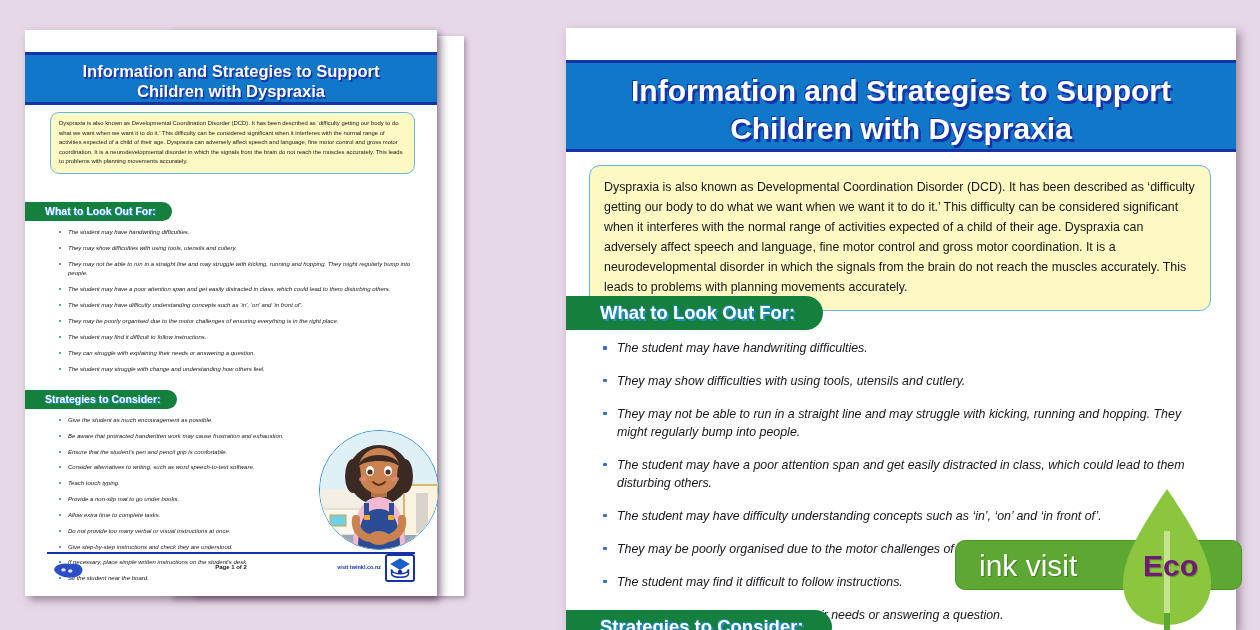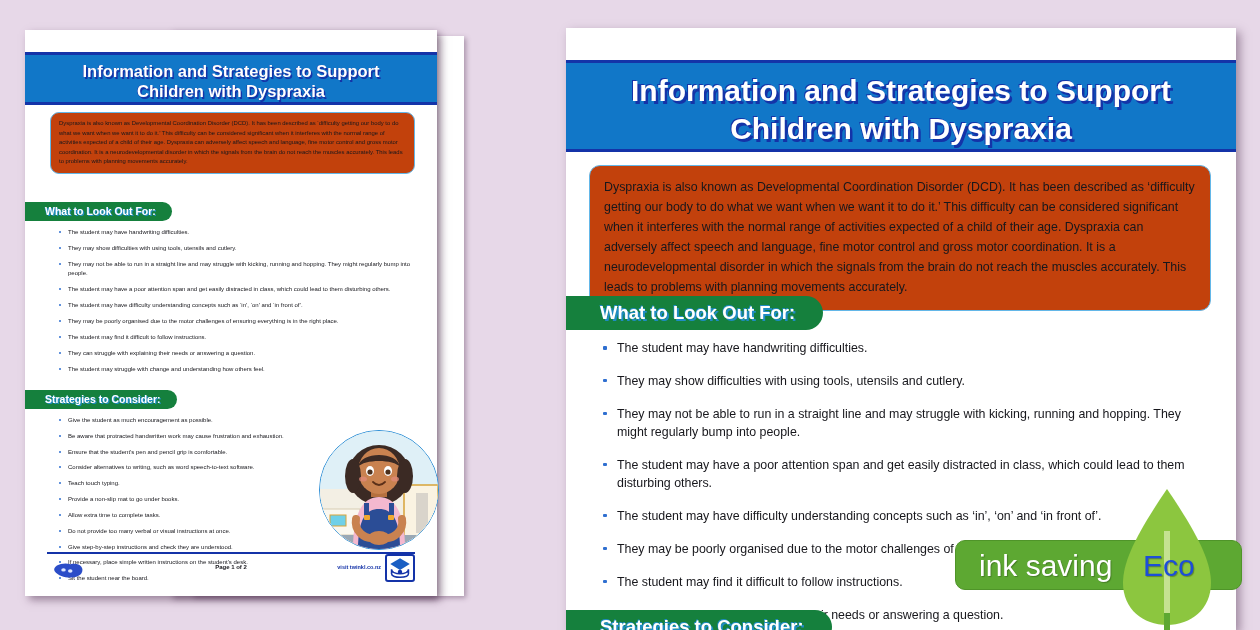--- a/index.html
+++ b/index.html
@@ -54,31 +54,31 @@
   .doc-topstrip{background:#fff;}
   .doc-banner{
     background:#1177c8;
     border-top:3px solid #1433a8;
     border-bottom:3px solid #1433a8;
     color:#ffffff;text-align:center;font-weight:bold;
     text-shadow:1.5px 1.5px 0 #1433a8, -0.5px -0.5px 0 #1433a8;
     box-sizing:border-box;
   }
   .intro-box{
-    border:1px solid #63b7e8;border-radius:9px;background:#c2410c;
+    border:1px solid #63b7e8;border-radius:9px;background:#fef9c3;
     box-sizing:border-box;color:#17171c;
   }
   .pill{
     display:inline-block;background:#15803d;color:#fff;font-weight:bold;
     border-top-right-radius:999px;border-bottom-right-radius:999px;
     text-shadow:1.2px 1.2px 0 #1f8cc4,-0.4px -0.4px 0 #1f8cc4;
     box-sizing:border-box;white-space:nowrap;
   }
   ul.blist{list-style:none;margin:0;padding:0;}
-  ul.blist li{position:relative;color:#17171c;}
+  ul.blist li{position:relative;color:#17171c;font-style:italic;}
   ul.blist li::before{
     content:"";position:absolute;background:#2f6fd0;border-radius:1px;
   }
 
   
   #left-page1 .doc-topstrip{position:absolute;left:0;right:0;top:0;height:22px;}
   #left-page1 .doc-banner{
     position:absolute;left:0;right:0;top:22px;height:53px;
     font-size:16.5px;line-height:1.22;padding-top:6px;
   }
@@ -157,21 +157,21 @@
     position:absolute;left:24px;top:16px;
     font-size:30px;color:#ffffff;font-weight:normal;
     text-shadow:1px 1px 1px rgba(0,0,0,.25);
     white-space:nowrap;
   }
   #eco-leaf{
     position:absolute;left:164px;top:-46px;width:96px;height:148px;
   }
   #eco-eco{
     position:absolute;left:188px;top:16px;
-    font-size:30px;color:#1d4ed8;font-weight:normal;
+    font-size:30px;color:#701a75;font-weight:bold;
     text-shadow:1px 1px 1px rgba(0,0,0,.3);
     white-space:nowrap;z-index:3;
   }
 </style>
 </head>
 <body>
 
 <div id="left-cluster">
 
   <div class="sheet" id="left-page3"></div>
@@ -323,20 +323,20 @@
     <li>The student may find it difficult to follow instructions.</li>
     <li>They can struggle with explaining their needs or answering a question.</li>
 
   </ul>
 
   <div class="pill pill-strat">Strategies to Consider:</div>
 </div>
 
 <div id="eco-badge">
   <div id="eco-bar"></div>
-  <div id="eco-ink">ink saving</div>
+  <div id="eco-ink">ink visit</div>
   <svg id="eco-leaf" viewBox="0 0 96 148">
     <path d="M48 2 C78 46, 92 74, 92 96 C92 122, 72 138, 48 138 C24 138, 4 122, 4 96 C4 74, 18 46, 48 2 Z" fill="#8cc63f"></path>
     <rect x="45" y="44" width="6" height="104" fill="#cfe6a0" opacity=".85"></rect>
     <rect x="45" y="126" width="6" height="22" fill="#5da832"></rect>
   </svg>
   <div id="eco-eco">Eco</div>
 </div>
 
 </body></html>

